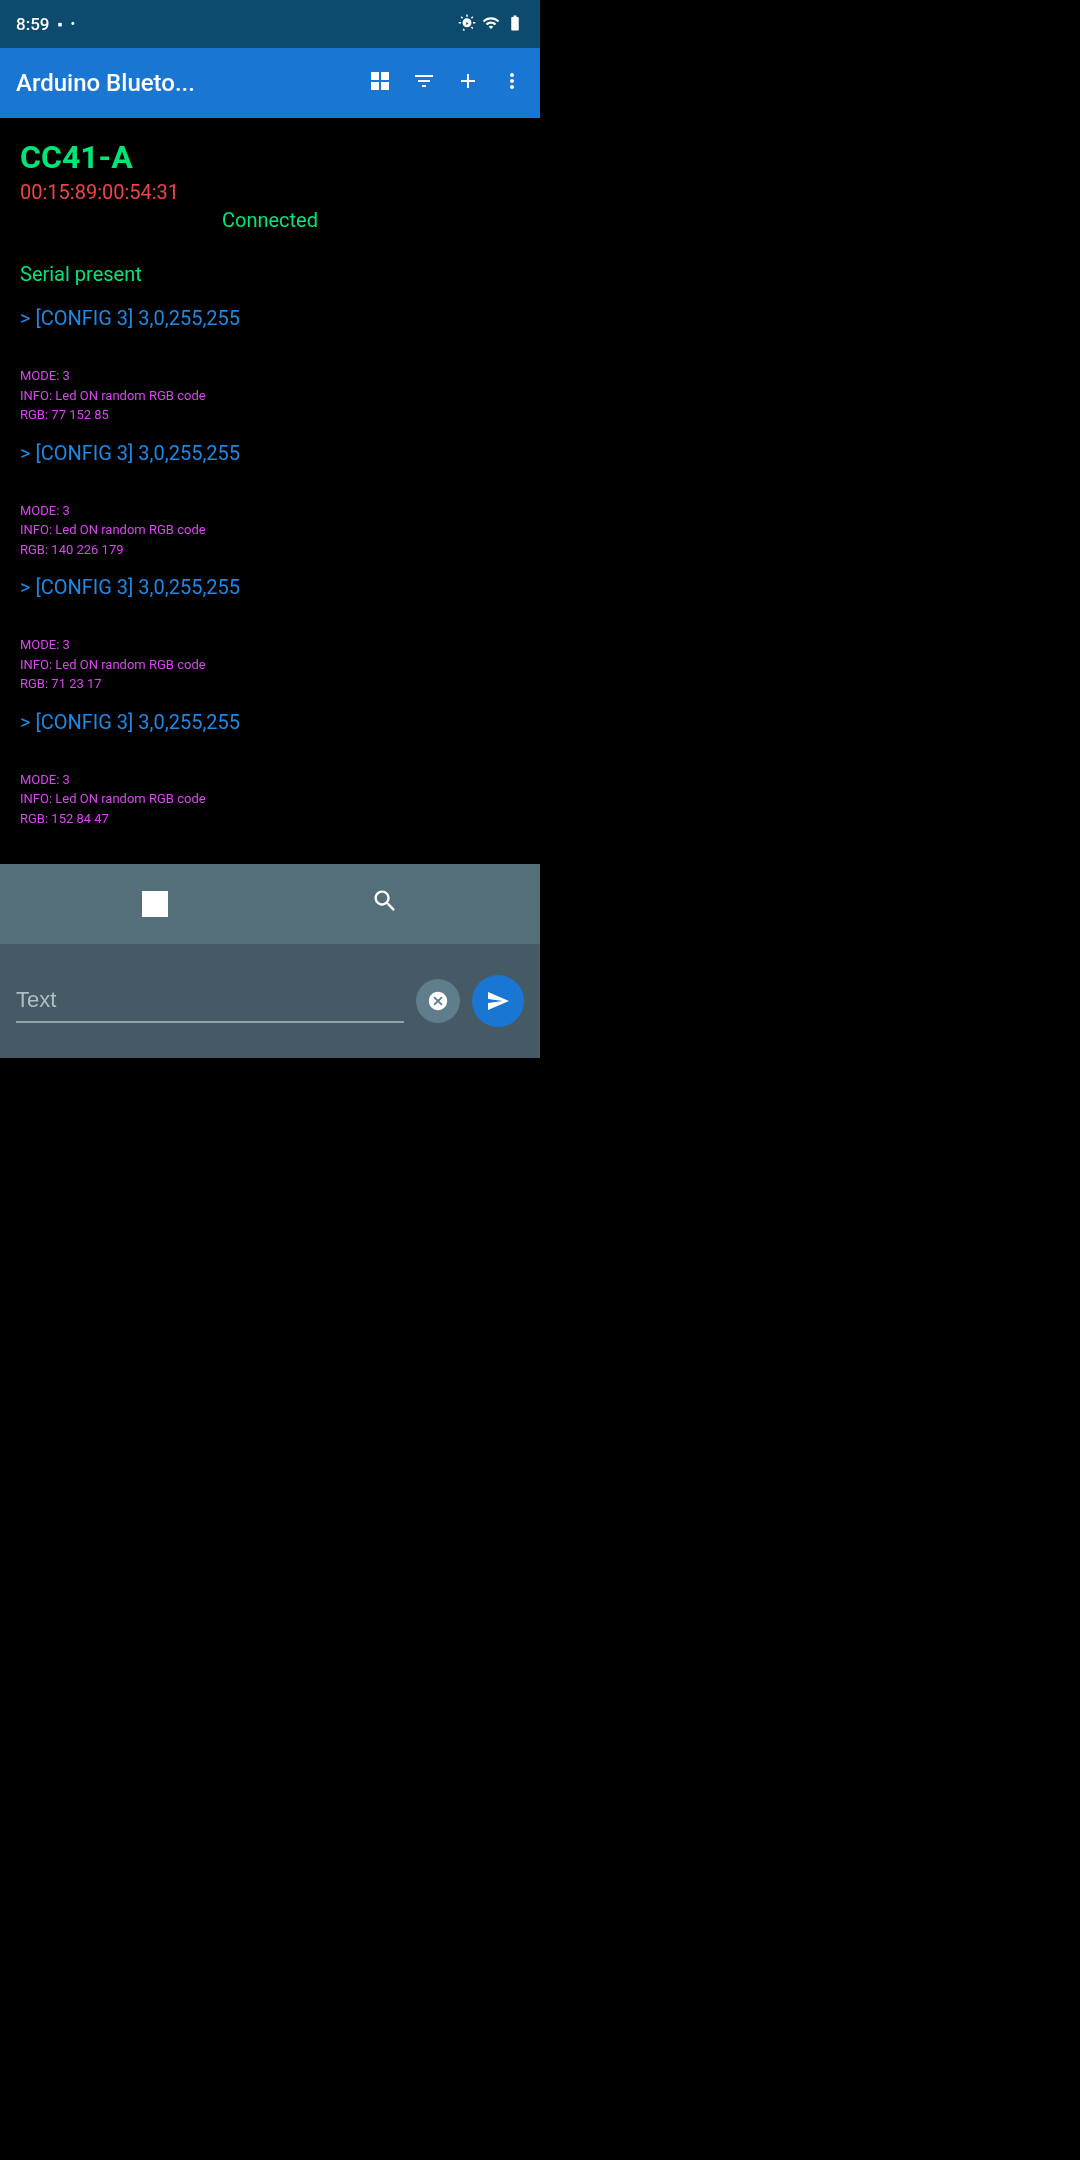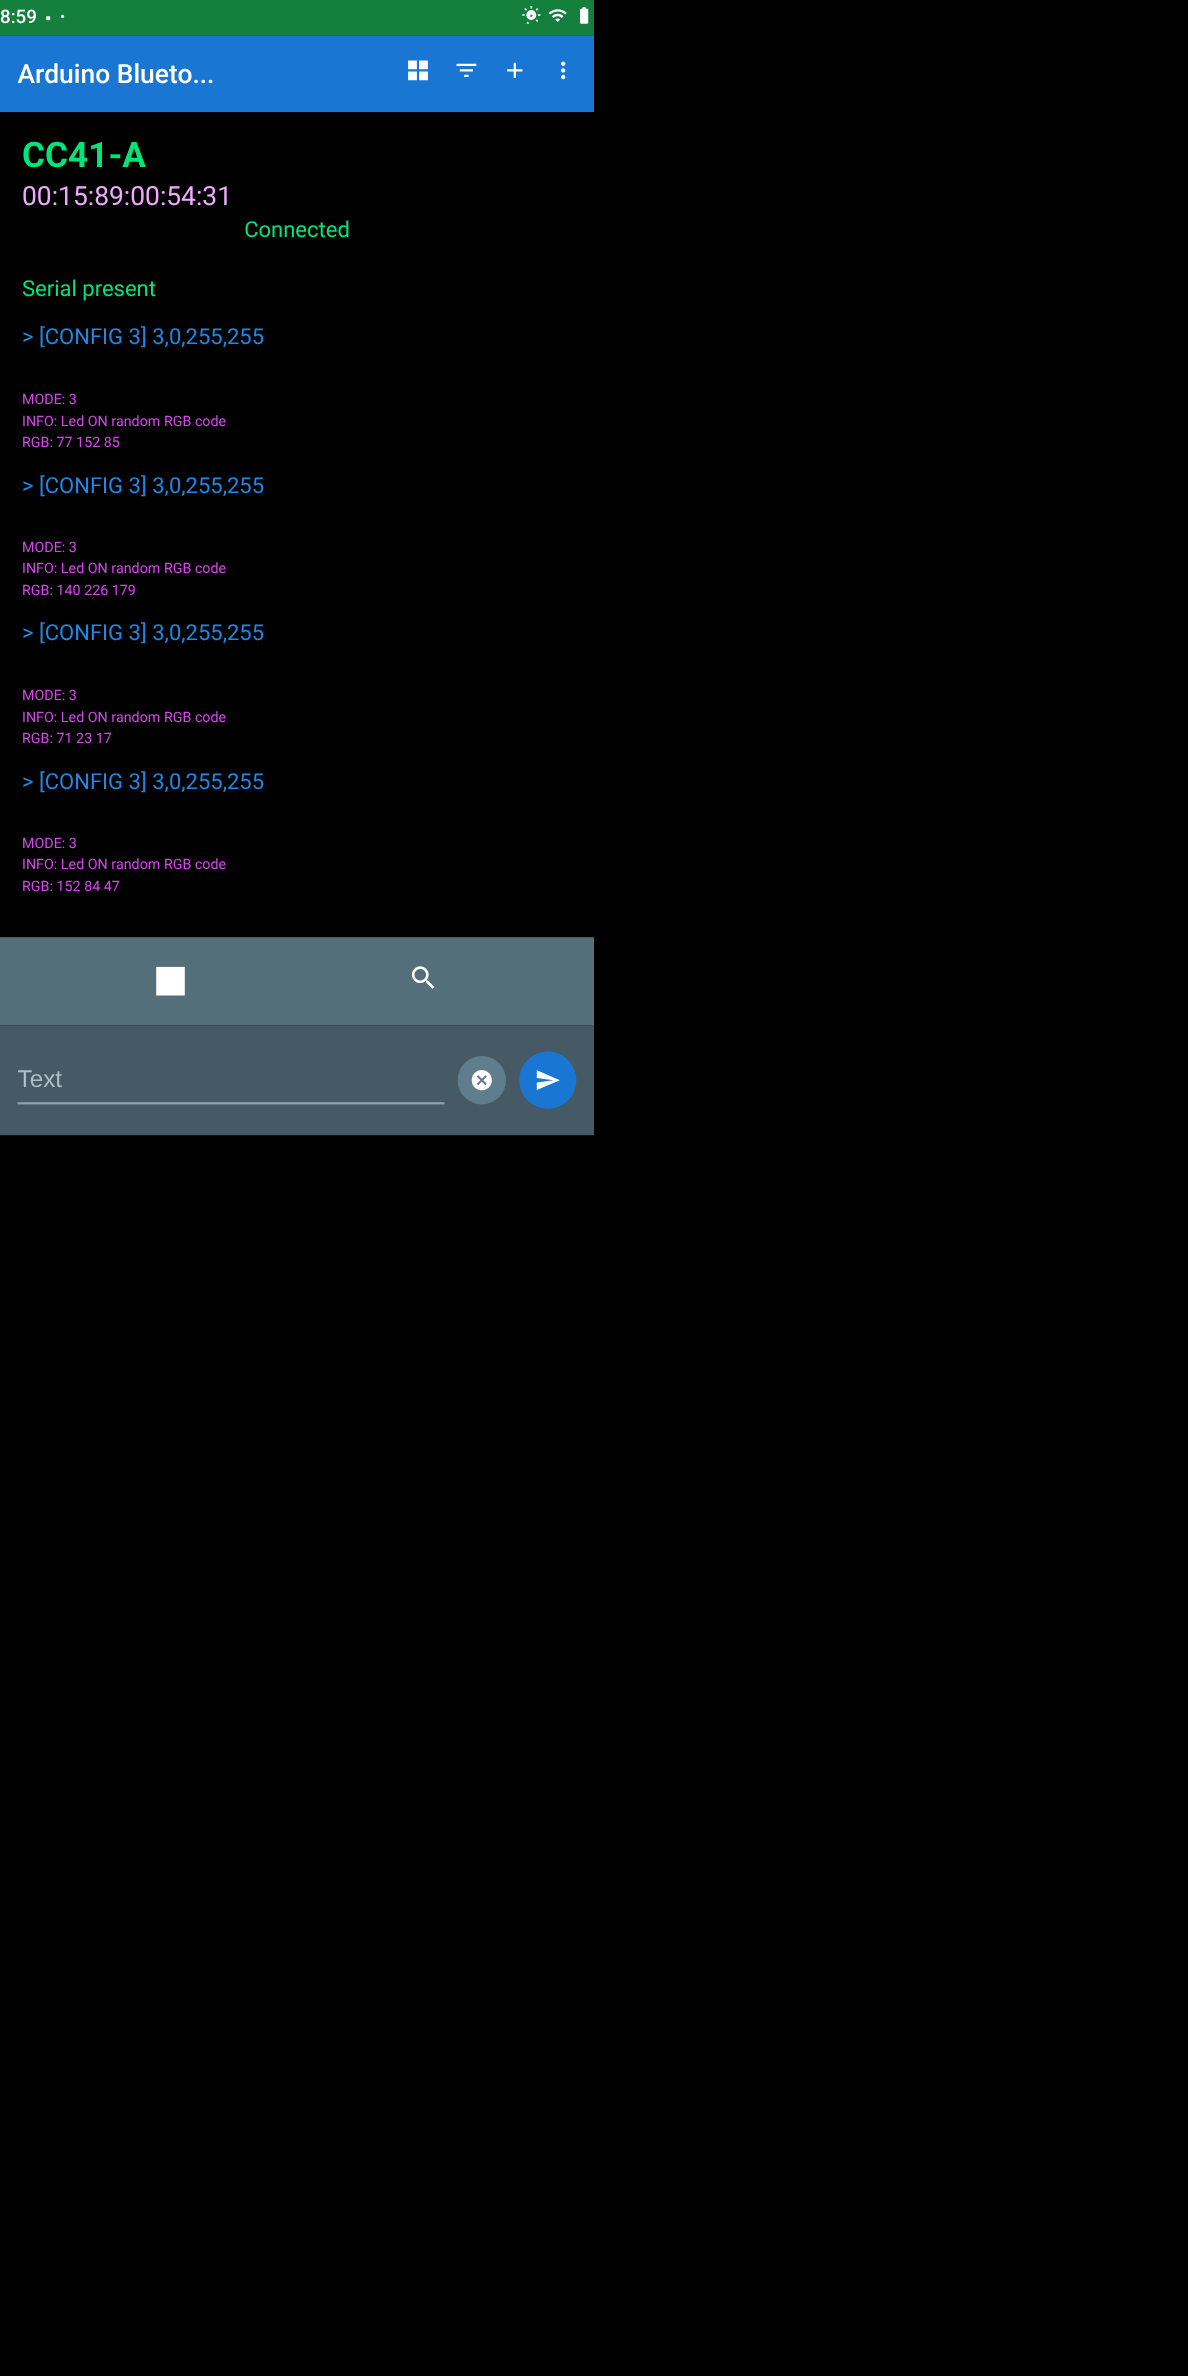--- a/index.html
+++ b/index.html
@@ -7,26 +7,26 @@
     body {
       width: 540px;
       min-height: 1080px;
       background: #000;
       font-family: 'Roboto', Arial, sans-serif;
       overflow-x: hidden;
     }
 
     
     .status-bar {
-      background: #15803d;
-      height: 32px;
+      background: #0c4a6e;
+      height: 48px;
       display: flex;
       align-items: center;
       justify-content: space-between;
-      padding: 0 0;
+      padding: 0 16px;
     }
     .status-bar-left {
       display: flex;
       align-items: center;
       gap: 8px;
     }
     .status-time {
       color: #fff;
       font-size: 17px;
       font-weight: 500;
@@ -75,22 +75,22 @@
     }
 
     
     .device-name {
       color: #00E676;
       font-size: 32px;
       font-weight: bold;
       margin-bottom: 4px;
     }
     .device-address {
-      color: #f0abfc;
-      font-size: 24px;
+      color: #ef4444;
+      font-size: 20px;
       margin-bottom: 4px;
     }
     .device-status {
       color: #00E676;
       font-size: 20px;
       margin-bottom: 4px;
       text-align: center;
     }
     .device-serial {
       color: #00E676;
@@ -132,21 +132,21 @@
     .stop-icon-box {
       width: 26px;
       height: 26px;
       background: #fff;
       display: inline-block;
     }
 
     
     .text-input-bar {
       background: #455A64;
-      height: 100px;
+      height: 114px;
       display: flex;
       align-items: center;
       padding: 0 16px;
       gap: 12px;
     }
     .text-input-field {
       flex: 1;
       background: transparent;
       border: none;
       border-bottom: 2px solid #90A4AE;

